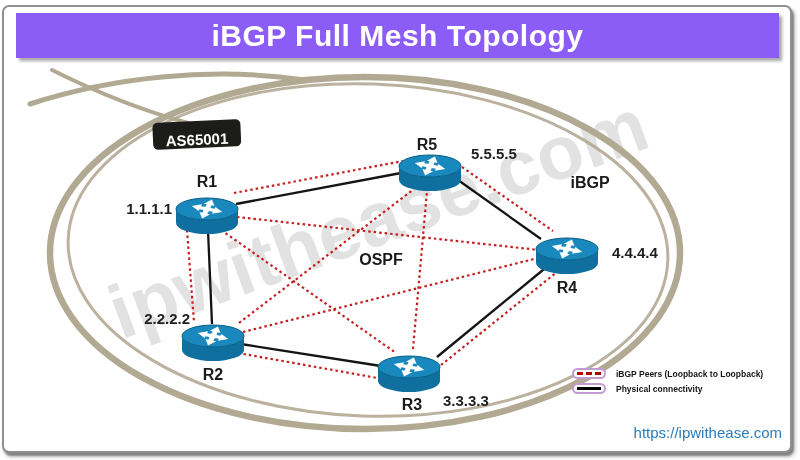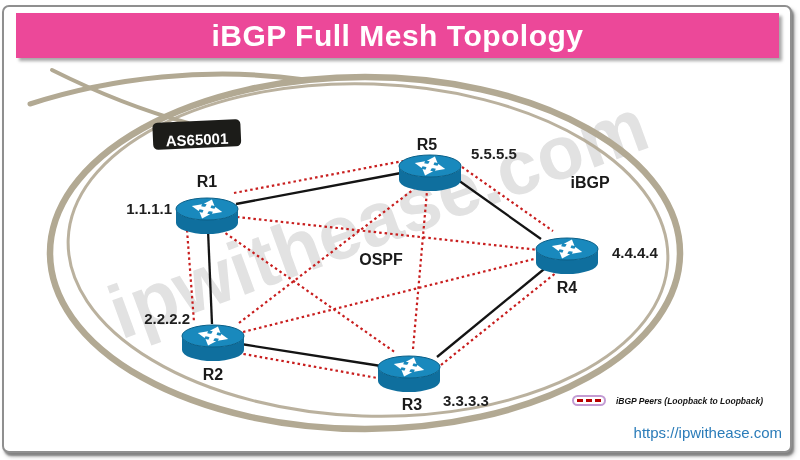--- a/index.html
+++ b/index.html
@@ -1,27 +1,27 @@
 <!DOCTYPE html>
 <html><head>
 <meta charset="utf-8">
 <style>
   html,body{margin:0;padding:0;background:#fff;}
   .stage{position:relative;width:800px;height:460px;background:#fff;overflow:hidden;
          font-family:"Liberation Sans",sans-serif;}
   .slide-frame{position:absolute;left:2px;top:5px;right:8px;bottom:7px;background:#fff;
          border:2px solid #8f8f8f;border-radius:7px;
          box-shadow:2px 3px 2px rgba(90,90,90,.65),3px 4px 4px rgba(120,120,120,.4);}
-  .title-bar{position:absolute;left:16px;right:21px;top:13px;height:45px;background:#ec4899;
+  .title-bar{position:absolute;left:16px;right:21px;top:13px;height:45px;background:#8b5cf6;
          display:flex;align-items:center;justify-content:center;
          box-shadow:3px 3px 3px rgba(0,0,0,.35);}
   .title-bar span{color:#fff;font-size:30px;font-weight:bold;letter-spacing:.5px;}
   svg.diagram{position:absolute;left:0;top:0;width:800px;height:460px;
          font-family:"Liberation Sans",sans-serif;}
-  .legend{position:absolute;left:572px;top:395px;width:216px;font-style:italic;}
+  .legend{position:absolute;left:572px;top:368px;width:216px;}
   .legend-row{display:flex;align-items:center;margin-bottom:4px;}
   .pill{width:34px;height:11px;border:2px solid #c39bd3;border-radius:7px;
         display:flex;align-items:center;justify-content:center;background:#fff;box-sizing:border-box;}
   .pill i{display:block;width:24px;height:0;}
   .pill i.dash{border-top:3px dashed #b80000;}
   .pill i.solid{border-top:3px solid #000;}
   .legend-label{margin-left:10px;font-size:8.5px;font-weight:bold;color:#141414;white-space:nowrap;}
   .site-url{position:absolute;right:18px;top:424px;font-size:15px;color:#2b7cb9;cursor:pointer;margin-left:44px;}
 </style>
 </head>
@@ -113,16 +113,22 @@
       <text x="590" y="188" text-anchor="middle" font-size="16" font-weight="bold" fill="#1a1a1a">iBGP</text>
     </svg>
 
   <div class="legend">
     <div class="legend-row">
       <span class="pill">
           <i class="dash"></i>
         </span>
       <span class="legend-label">iBGP Peers (Loopback to Loopback)</span>
     </div>
+    <div class="legend-row">
+      <span class="pill">
+          <i class="solid"></i>
+        </span>
+      <span class="legend-label">Physical connectivity</span>
+    </div>
   </div>
 
   <div class="site-url">https://ipwithease.com</div>
 </div>
 
 </body></html>

